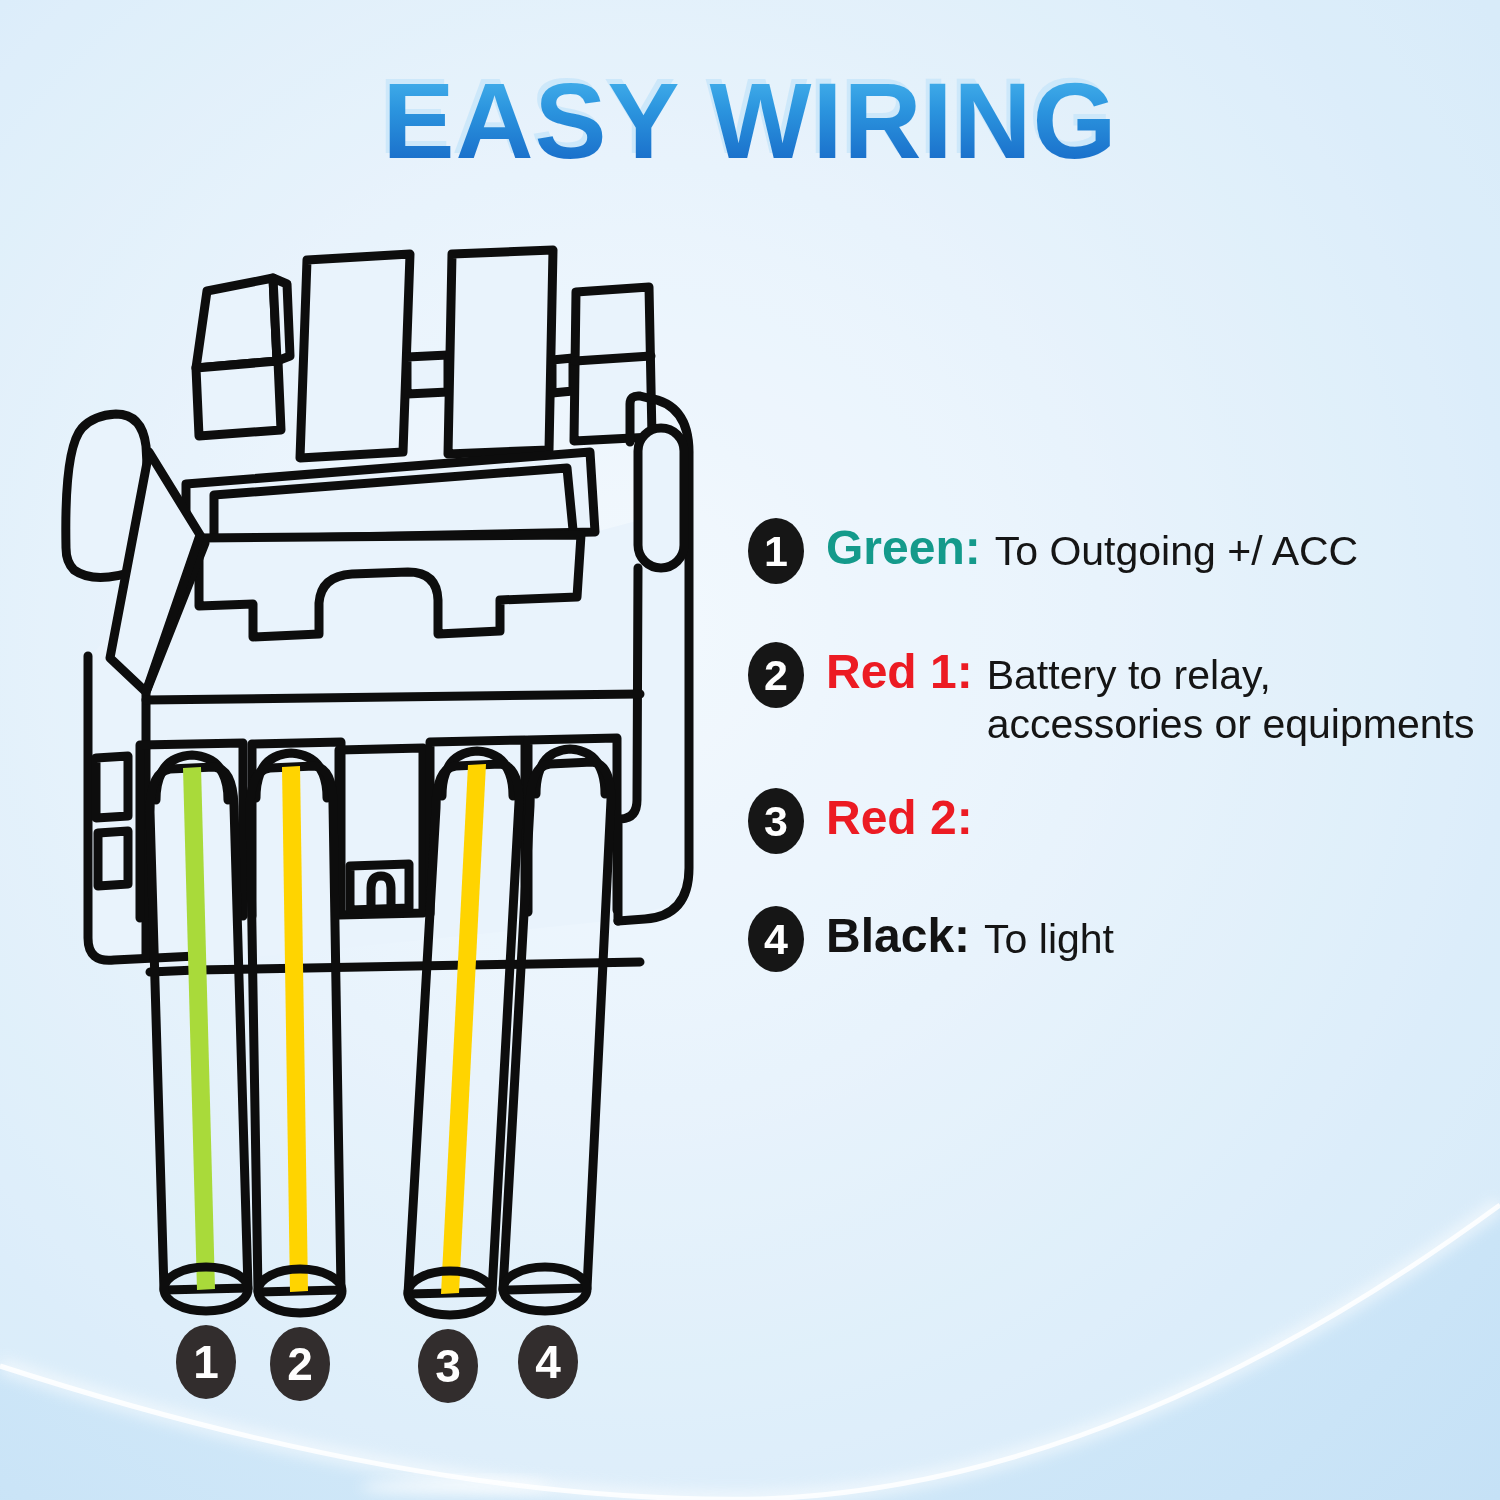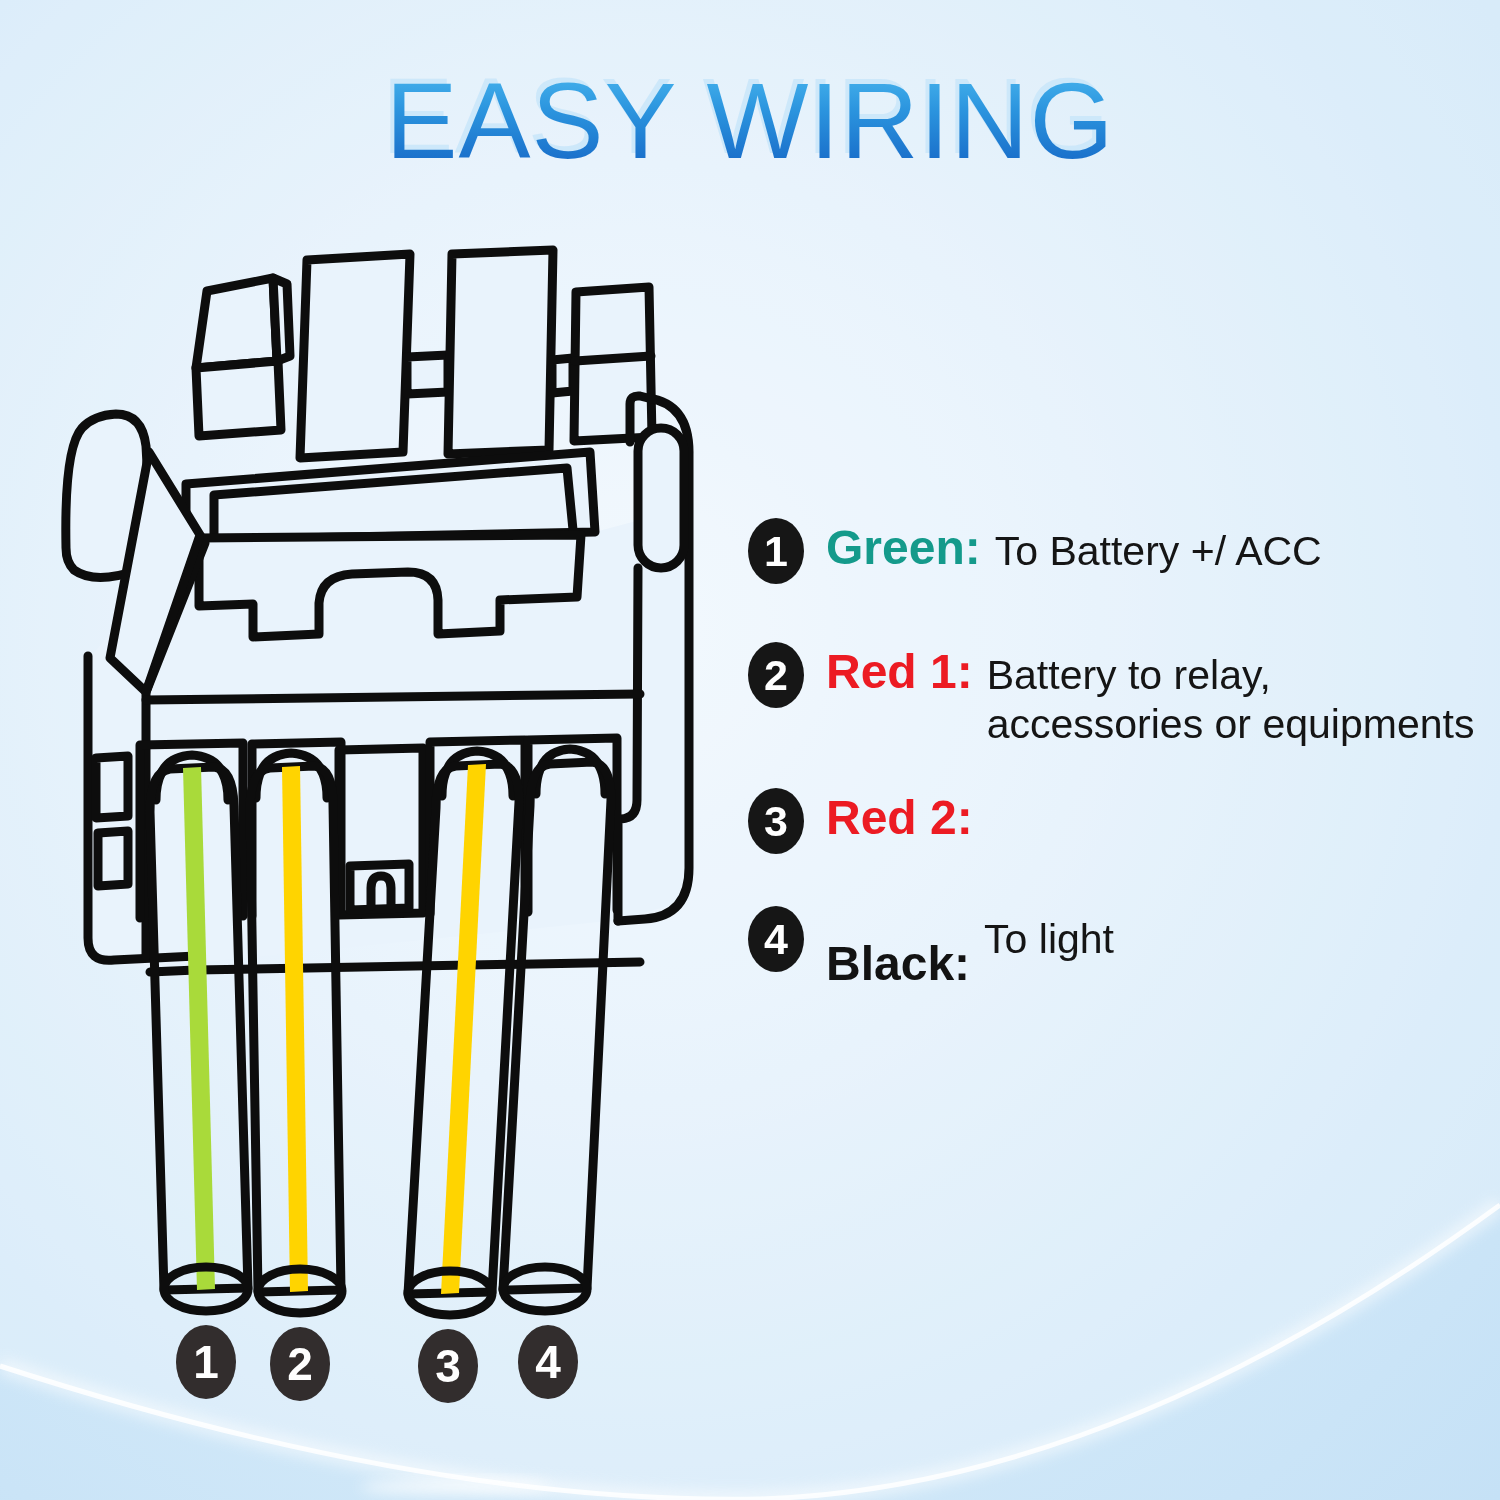--- a/index.html
+++ b/index.html
@@ -3,35 +3,35 @@
 <meta charset="utf-8">
 <style>
   html,body{margin:0;padding:0;background:#9fc6e0;}
   .canvas{
     position:relative;width:1500px;height:1500px;overflow:hidden;
     font-family:"Liberation Sans",sans-serif;
     background:radial-gradient(ellipse at 42% 42%, #eef6fe 0%, #e0effb 38%, #cfe7f8 72%, #c5e1f6 100%);
   }
   .title{
     position:absolute;left:0;right:0;top:58px;text-align:center;
-    font-size:108px;font-weight:normal;letter-spacing:1px;
+    font-size:108px;font-weight:bold;letter-spacing:1px;
     background:linear-gradient(180deg,#4cbaf0 4%,#2b94de 42%,#1463c4 96%);
     -webkit-background-clip:text;background-clip:text;color:transparent;
     filter:drop-shadow(-4px -5px 0 rgba(203,231,250,0.95));
   }
   .legend{position:absolute;left:748px;top:0;width:740px;}
   .legend-row{position:absolute;left:0;display:flex;align-items:flex-start;}
   .row-0{top:518px;} .row-1{top:642px;} .row-2{top:788px;} .row-3{top:906px;}
   .num-badge{
     flex:0 0 auto;width:56px;height:66px;border-radius:50%;
     background:#161616;color:#ffffff;font-weight:bold;font-size:43px;
     display:flex;align-items:center;justify-content:center;margin-right:22px;
   }
   .wire-label{font-weight:bold;font-size:48px;margin-right:14px;white-space:nowrap;line-height:1.25;}
-  .label-0{color:#149a8b;} .label-1{color:#ec1b23;} .label-2{color:#ec1b23;text-align:center;} .label-3{color:#131313;margin-top:28px;}
+  .label-0{color:#149a8b;} .label-1{color:#ec1b23;} .label-2{color:#ec1b23;text-align:center;} .label-3{color:#131313;}
   .wire-desc{font-size:41px;color:#151515;max-width:500px;line-height:1.2;padding-top:9px;}
   svg{position:absolute;}
   .ln{fill:none;stroke:#0d0d0d;stroke-width:9;stroke-linejoin:round;stroke-linecap:round;}
   .fl{fill:#e9f3fc;stroke:#0d0d0d;stroke-width:9;stroke-linejoin:round;stroke-linecap:round;}
   .sil{fill:#e9f3fc;stroke:none;}
 </style>
 </head>
 <body>
 
 <div class="canvas">
@@ -139,21 +139,21 @@
 
   <div class="title">EASY WIRING</div>
 
   <div class="legend">
 
     <div class="legend-row row-0">
       <div class="num-badge">
         <span>1</span>
       </div>
       <div class="wire-label label-0">Green:</div>
-      <div class="wire-desc">To Battery +/ ACC</div>
+      <div class="wire-desc">To Outgoing +/ ACC</div>
     </div>
 
     <div class="legend-row row-1">
       <div class="num-badge">
         <span>2</span>
       </div>
       <div class="wire-label label-1">Red 1:</div>
       <div class="wire-desc">Battery to relay, accessories or equipments</div>
     </div>
 

